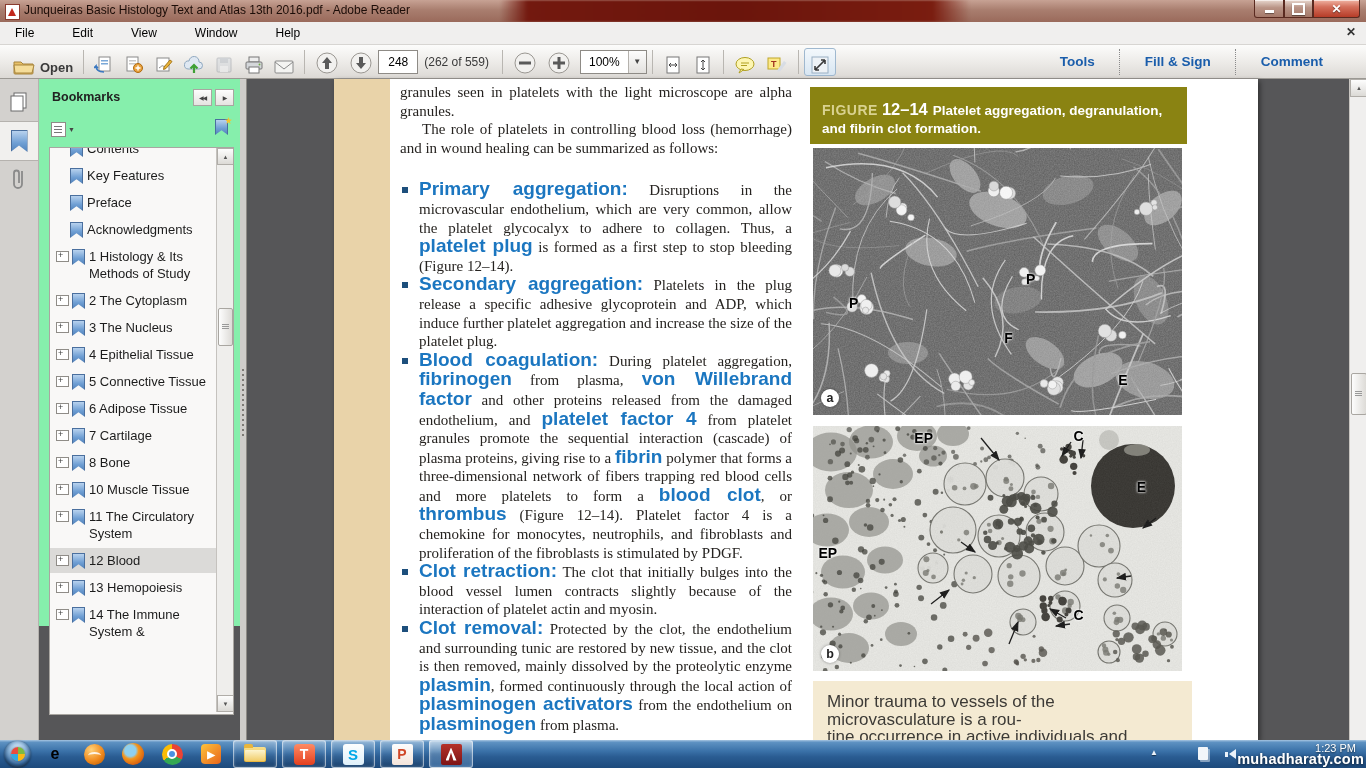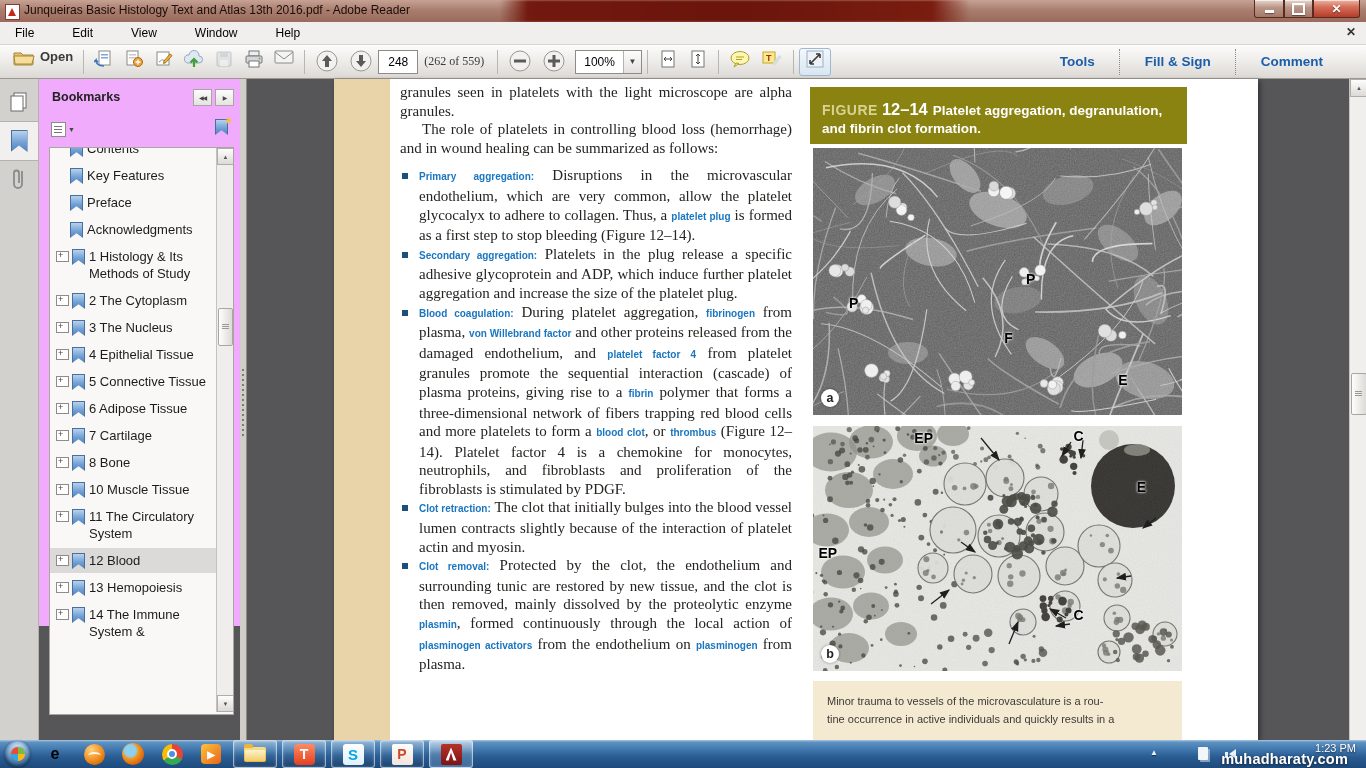--- a/index.html
+++ b/index.html
@@ -29,44 +29,44 @@
   
   .menubar{position:absolute;left:0;top:22px;width:1366px;height:22px;background:#f0efee;
     border-bottom:1px solid #d7d5d2;display:flex;align-items:center;}
   .menu-item{font-size:12px;color:#000;padding:3px 9px;cursor:default;}
   .menubar-x{position:absolute;right:10px;top:3px;font-size:12px;font-weight:bold;color:#333;}
 
   
   .toolbar{position:absolute;left:0;top:45px;width:1366px;height:33px;
     background:linear-gradient(180deg,#fcfcfb 0%,#eceae7 55%,#dcd9d5 100%);
     border-bottom:1px solid #9b9893;display:flex;align-items:center;}
-  .tbtn{height:26px;display:flex;align-items:flex-start;justify-content:center;padding:0 5px;border-radius:3px;}
+  .tbtn{height:26px;display:flex;align-items:flex-end;justify-content:center;padding:0 5px;border-radius:3px;}
   .tbtn svg{display:block;}
   .open-btn{margin-left:8px;gap:5px;font-size:13px;font-weight:bold;color:#3a3a3a;}
   .tsep{width:1px;height:24px;background:#b9b6b1;margin:0 5px;}
   .pageinput{width:34px;height:20px;border:1px solid #8e8b86;background:#fff;font-size:12px;text-align:center;
     font-family:"Liberation Sans",sans-serif;}
-  .pagecount{font-size:12px;color:#3a3a3a;margin:0 8px 0 6px;white-space:nowrap;font-family:Liberation Serif, serif;}
+  .pagecount{font-size:12px;color:#3a3a3a;margin:0 8px 0 6px;white-space:nowrap;}
   .zoombox{display:flex;align-items:center;height:22px;border:1px solid #8e8b86;background:#fff;margin-left:4px;}
   .zoomval{font-size:12px;padding:0 8px;}
   .zoomdrop{width:17px;height:22px;border-left:1px solid #b5b2ad;background:linear-gradient(#fdfdfd,#e3e1de);
     display:flex;align-items:center;justify-content:center;font-size:8px;color:#444;}
   .fullscreen-btn{border:1px solid #9fb8cf;background:linear-gradient(#f3f8fc,#d8e6f2);}
   .tb-right{position:absolute;right:19px;top:0;height:33px;display:flex;align-items:center;}
   .tb-link{font-size:13.5px;font-weight:bold;color:#1a5dab;padding:0 24px;}
   .tb-dotsep{width:1px;height:26px;border-left:1px dotted #8a8a8a;}
 
   
   .main{position:absolute;left:0;top:79px;width:1366px;height:661px;background:#565658;}
 
   .iconstrip{position:absolute;left:0;top:0;width:38px;height:661px;background:#d3d1ce;border-right:1px solid #b5b2ae;}
   .strip-btn{width:38px;height:38px;display:flex;align-items:center;justify-content:center;}
   .strip-btn.active{background:#f1f0ee;border-top:1px solid #b5b2ae;border-bottom:1px solid #b5b2ae;}
 
-  .bm-panel{position:absolute;left:39px;top:0;width:201px;height:547px;background:#f0abfc;}
+  .bm-panel{position:absolute;left:39px;top:0;width:201px;height:547px;background:#86efac;}
   .bm-header{height:36px;display:flex;align-items:center;justify-content:space-between;padding:0 6px 0 13px;}
   .bm-title{font-size:12.5px;font-weight:bold;color:#222;}
   .hdr-btns{display:flex;gap:3px;}
   .hb{width:17px;height:15px;border:1px solid #a9a6a1;background:linear-gradient(#fdfdfd,#e5e3e0);
     font-size:6px;color:#444;display:flex;align-items:center;justify-content:center;letter-spacing:-1px;}
   .bm-tools{height:28px;display:flex;align-items:center;justify-content:space-between;padding:0 12px;}
   .opt-icon{display:flex;align-items:center;gap:2px;}
   .opt-box{width:13px;height:13px;border:1px solid #8f8c87;background:#fff;position:relative;}
   .opt-box::before{content:"";position:absolute;left:2px;top:3px;width:8px;height:1px;background:#777;
     box-shadow:0 3px 0 #777,0 6px 0 #777;}
@@ -101,42 +101,42 @@
   .splitter::after{content:"";position:absolute;left:2px;top:290px;width:2px;height:70px;
     background:repeating-linear-gradient(180deg,#7d7a75 0 2px,transparent 2px 5px);}
 
   .docview{position:absolute;left:247px;top:0;width:1102px;height:661px;background:#565658;}
   .page{position:absolute;left:87px;top:0;width:924px;height:661px;background:#fff;box-shadow:2px 2px 5px rgba(0,0,0,.45);}
   .tan{position:absolute;left:0;top:0;width:56px;height:661px;background:var(--tan,#e9d3a9);}
 
   .colL{position:absolute;left:66px;top:4px;width:392px;color:#262320;
     font-family:"Liberation Serif",serif;font-size:15px;line-height:18.6px;text-align:justify;}
   .colL p{margin:0;}
-  .colL .p2{text-indent:22px;margin-bottom:9px;}
+  .colL .p2{text-indent:22px;margin-bottom:23px;}
   .colL ul{margin:0;padding:0;list-style:none;}
   .colL li{position:relative;padding-left:19px;margin:0;}
   .colL li::before{content:"";position:absolute;left:2px;top:7px;width:6px;height:6px;background:#1d4f7c;}
-  .term{font-family:"Liberation Sans",sans-serif;font-weight:bold;color:var(--term-blue,#1b76c0);font-size:10px;}
+  .term{font-family:"Liberation Sans",sans-serif;font-weight:bold;color:var(--term-blue,#1b76c0);font-size:19px;}
 
   .colR{position:absolute;left:476px;top:0;width:384px;}
   .banner{position:absolute;left:0;top:8px;width:355px;padding:14px 10px 7px 12px;background:var(--olive,#8a8312);line-height:17px;}
   .banner .f1{color:#d9d290;font-weight:bold;font-size:14px;letter-spacing:.5px;}
   .banner .f2{color:#fff;font-weight:bold;font-size:16.5px;margin:0 5px 0 4px;}
   .banner .f3{color:#fff;font-weight:bold;font-size:13.5px;}
   .figpanel{position:absolute;left:3px;width:369px;overflow:hidden;}
   .figA{top:69px;height:267px;}
   .figB{top:347px;height:245px;}
   .figpanel svg{position:absolute;left:0;top:0;}
   .fig-label{position:absolute;font-weight:bold;font-size:14px;color:#000;
     text-shadow:0 0 2px #fff,0 0 3px #fff;transform:translate(-50%,-50%);}
   .fig-tag{position:absolute;left:8px;bottom:8px;width:18px;height:18px;border-radius:50%;background:#fff;
     color:#222;font-size:12.5px;font-weight:bold;display:flex;align-items:center;justify-content:center;
     box-shadow:0 0 3px rgba(0,0,0,.4);}
   .cap{position:absolute;left:3px;top:602px;width:341px;height:59px;background:var(--caption-bg,#f4ead2);
-    padding:12px 14px 0 14px;font-size:11px;line-height:17.5px;color:#3c3a36;}
+    padding:12px 24px 0 14px;font-size:17px;line-height:17.5px;color:#3c3a36;}
   .cap span{display:block;}
 
   .vscroll{position:absolute;left:1349px;top:0;width:17px;height:661px;background:#f0efee;border-left:1px solid #c9c6c2;}
   .vscroll .sbtn{width:16px;height:16px;}
   .vscroll .sthumb{top:294px;height:40px;width:14px;}
 
   
   .taskbar{position:absolute;left:0;top:740px;width:1366px;height:28px;
     background:linear-gradient(180deg,#a8c6e2 0%,#5e92c2 8%,#3a71a8 40%,#2a5c92 60%,#1d4a7c 100%);}
   .tb-apps{position:absolute;left:4px;top:0;height:28px;display:flex;align-items:center;gap:5px;}
@@ -171,21 +171,21 @@
   .g-reader{width:21px;height:21px;border-radius:2px;background:linear-gradient(#b5322a,#7e1416);}
   .g-reader::after{content:"";position:absolute;left:5px;top:4px;width:11px;height:13px;background:#fff;
     clip-path:polygon(50% 0,100% 100%,72% 100%,50% 38%,28% 100%,0 100%);}
   .tray-arrow{position:absolute;right:208px;top:8px;color:#eaf2fa;font-size:8px;text-shadow:0 1px 1px rgba(0,0,0,.5);}
   .tray-doc{position:absolute;right:158px;top:7px;width:10px;height:13px;background:#f2f6fa;border-radius:1px;
     box-shadow:2px 2px 0 rgba(255,255,255,.45);}
   .tray-vol{position:absolute;right:130px;top:9px;width:0;height:0;border:5px solid transparent;
     border-right:7px solid #eaf2fa;border-left:none;}
   .tray-vol::before{content:"";position:absolute;left:-4px;top:-2px;width:3px;height:5px;background:#eaf2fa;}
   .clock{position:absolute;right:10px;top:2px;color:#fff;font-size:11px;text-shadow:0 1px 2px rgba(0,0,0,.6);}
-  .watermark{position:absolute;right:18px;bottom:1px;color:#fff;font-size:14.5px;font-weight:bold;
+  .watermark{position:absolute;right:2px;bottom:1px;color:#fff;font-size:14.5px;font-weight:bold;
     text-shadow:0 1px 3px rgba(0,0,0,.7);letter-spacing:.2px;}
 </style>
 </head>
 <body>
 
 <div id="app">
 
   <div class="titlebar">
     <div class="tb-dark"></div>
     <span class="pdficon"></span>

